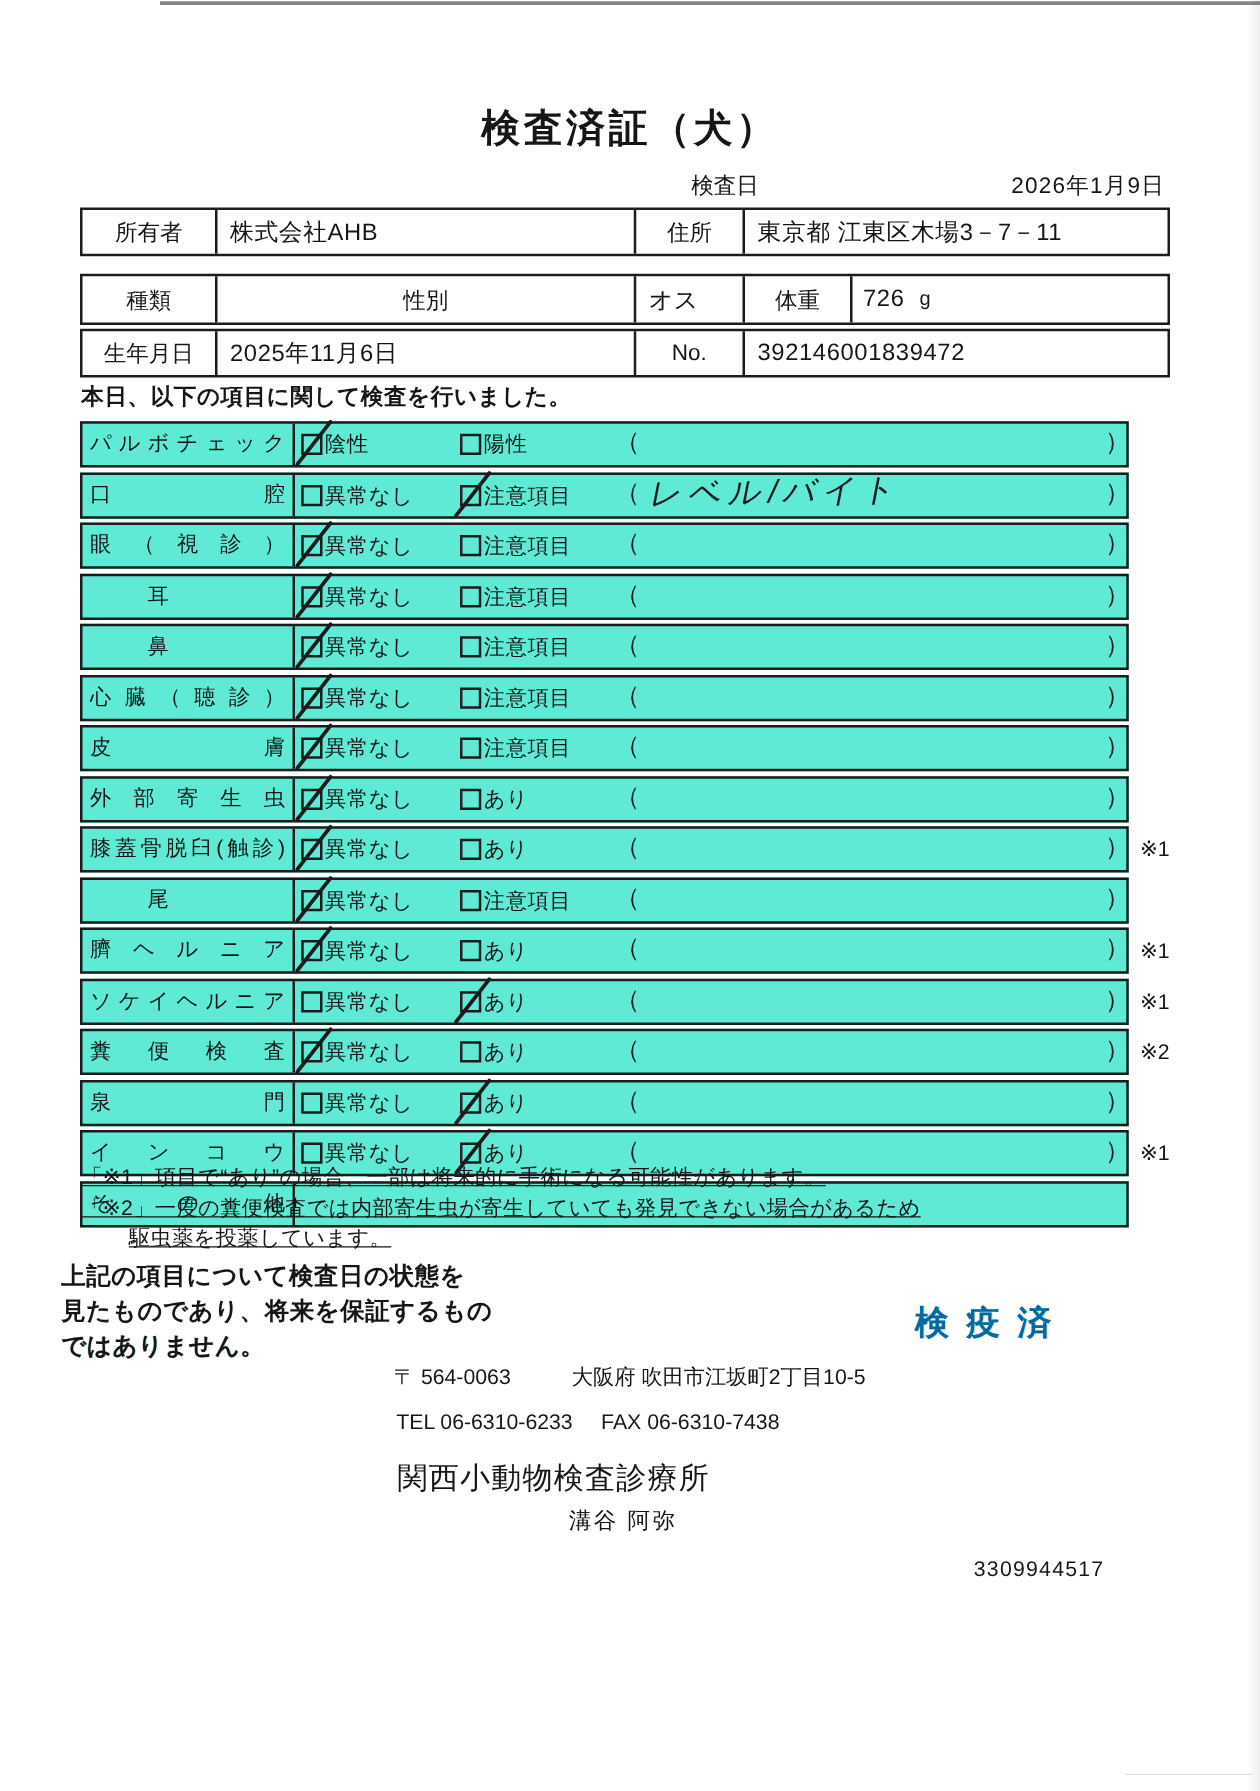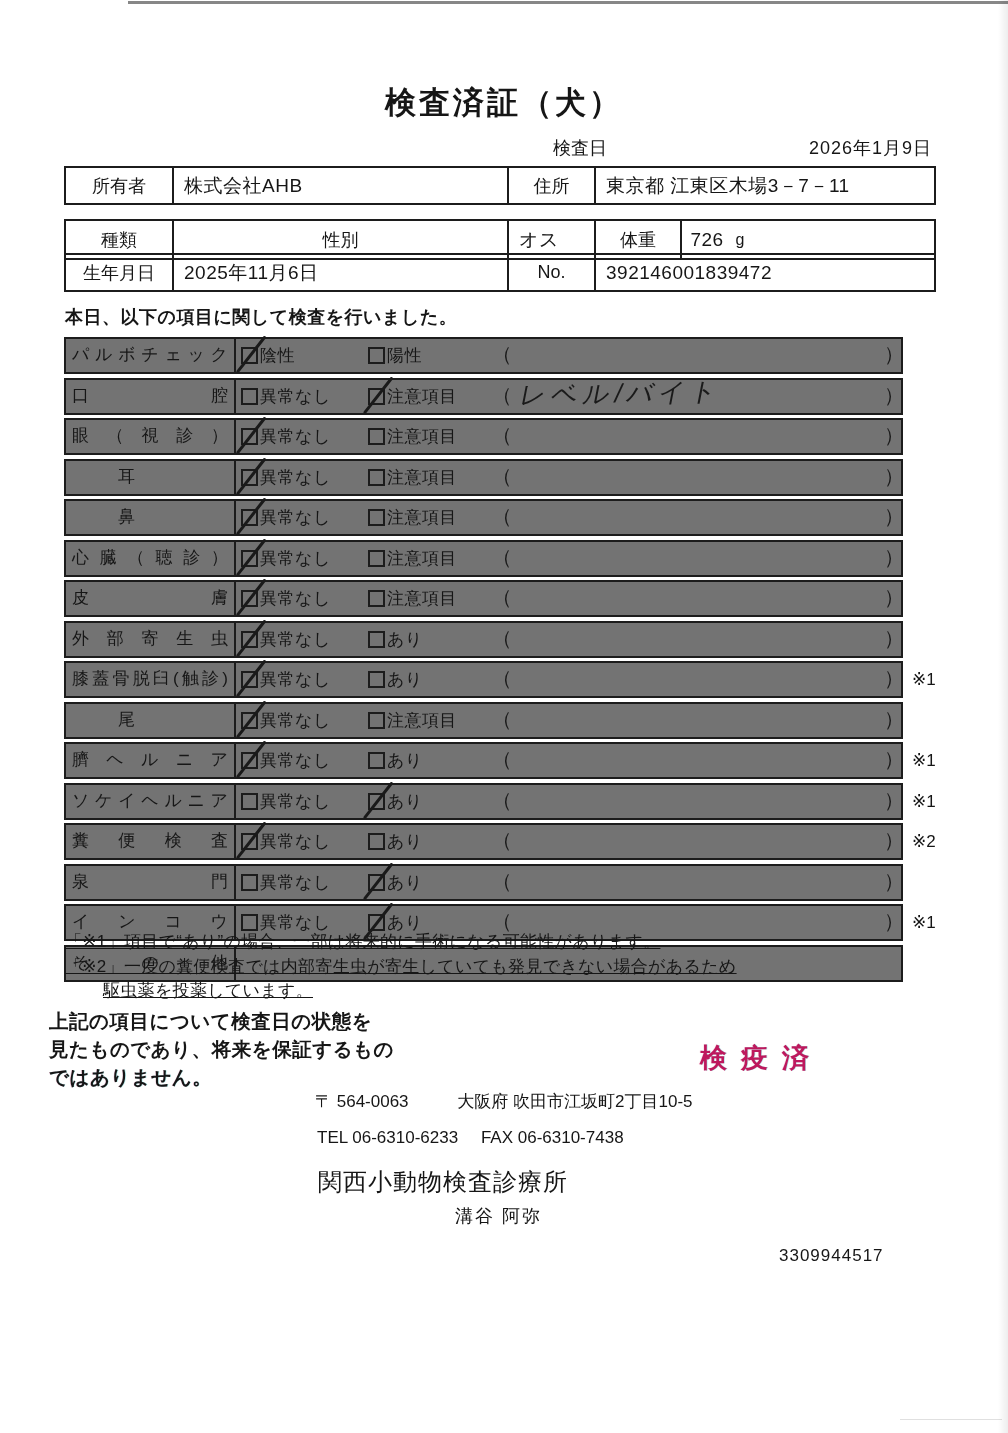--- a/index.html
+++ b/index.html
@@ -20,30 +20,30 @@
   .date-value{right:76px;top:136px;font-size:18px;letter-spacing:1px;}
 
   
   .hdr-table{border:2.5px solid #1c1c1c;display:grid;box-sizing:border-box;align-items:stretch;}
   .hdr-cell{display:flex;align-items:center;box-sizing:border-box;font-size:19px;overflow:hidden;white-space:nowrap;}
   .hdr-cell.head{justify-content:center;font-size:18px;}
   .hdr-cell.val{padding-left:10px;letter-spacing:0.5px;}
   .hdr-cell.bl{border-left:2px solid #1c1c1c;}
   .owner-table{left:64px;top:166px;width:872px;height:39px;grid-template-columns:106px 335px 87px 1fr;}
   .animal-row1{left:64px;top:219px;width:872px;height:41px;grid-template-columns:106px 335px 87px 86px 79px 1fr;}
-  .animal-row2{left:64px;top:253px;width:872px;height:39px;grid-template-columns:106px 335px 87px 1fr;}
+  .animal-row2{left:64px;top:263px;width:872px;height:39px;grid-template-columns:106px 335px 87px 1fr;}
   .weight-cell{justify-content:flex-end;padding-right:14px;}
   .weight-cell .unit{font-size:16px;margin-left:12px;}
 
   .intro{left:65px;top:305px;font-size:18px;font-weight:bold;letter-spacing:0.5px;}
 
   
   .exam-table{left:64px;top:337px;width:839px;}
   .exam-row{position:relative;height:33px;border:2px solid #1c1c1c;margin-bottom:3.5px;
-    display:flex;box-sizing:content-box;background:#737373;}
+    display:flex;box-sizing:content-box;background:#5eead4;}
   .cell-label{width:170px;min-width:170px;border-right:2px solid #1c1c1c;box-sizing:border-box;
     font-size:17px;line-height:31px;padding:0 6px;text-align:justify;text-align-last:justify;white-space:nowrap;overflow:visible;}
   .cell-label.single{text-align:left;text-align-last:left;padding-left:52px;}
   .cell-body{position:relative;flex:1;}
   .opt{position:absolute;top:0;height:100%;display:flex;align-items:center;}
   .opt1{left:5px;} .opt2{left:132px;}
   .cb{width:13px;height:13px;border:2px solid #1c1c1c;margin-right:2px;position:relative;background:transparent;flex:0 0 auto;}
   .cb.checked::after{content:"";position:absolute;left:-15px;top:4px;width:46px;height:2.6px;
     background:#1a1a1a;border-radius:3px;transform:rotate(-52deg);z-index:3;}
   .opt-text{font-size:17px;letter-spacing:0.5px;white-space:nowrap;}
@@ -52,21 +52,21 @@
   .note{position:absolute;left:284px;top:-4px;font-size:26px;letter-spacing:5px;color:#1a1a1a;
     transform:rotate(-1deg) skewX(-12deg);white-space:nowrap;z-index:2;}
   .remark{position:absolute;left:846px;top:0;line-height:33px;font-size:17px;white-space:nowrap;}
 
   .fn{font-size:17px;letter-spacing:0.3px;text-decoration:underline;}
   .fn1{left:65px;top:930px;} .fn2{left:65px;top:955px;} .fn2b{left:103px;top:979px;}
 
   .disclaimer{left:49px;top:1007px;font-size:19.5px;font-weight:bold;line-height:28px;letter-spacing:0.5px;}
   .disclaimer .fringe{text-shadow:0.6px 0 rgba(0,190,190,0.30),-0.6px 0 rgba(235,110,160,0.30);}
 
-  .stamp{left:700px;top:1040px;font-size:27px;letter-spacing:14px;font-weight:bold;color:#be185d;
+  .stamp{left:732px;top:1040px;font-size:27px;letter-spacing:14px;font-weight:bold;color:#0369a1;
     text-shadow:0.7px 0 rgba(0,185,185,0.30),-0.7px 0 rgba(235,120,160,0.22);white-space:nowrap;}
 
   .postal-row{left:315px;top:1090px;font-size:17px;white-space:nowrap;}
   .postal-row .addr{margin-left:44px;}
   .tel-row{left:317px;top:1128px;font-size:17px;white-space:nowrap;}
   .tel-row .fax{margin-left:18px;}
   .clinic-name{left:318px;top:1166px;font-size:24px;letter-spacing:1px;}
   .vet-name{left:455px;top:1204px;font-size:18px;letter-spacing:2px;}
   .serial{left:779px;top:1246px;font-size:17px;letter-spacing:1px;}
 </style>

